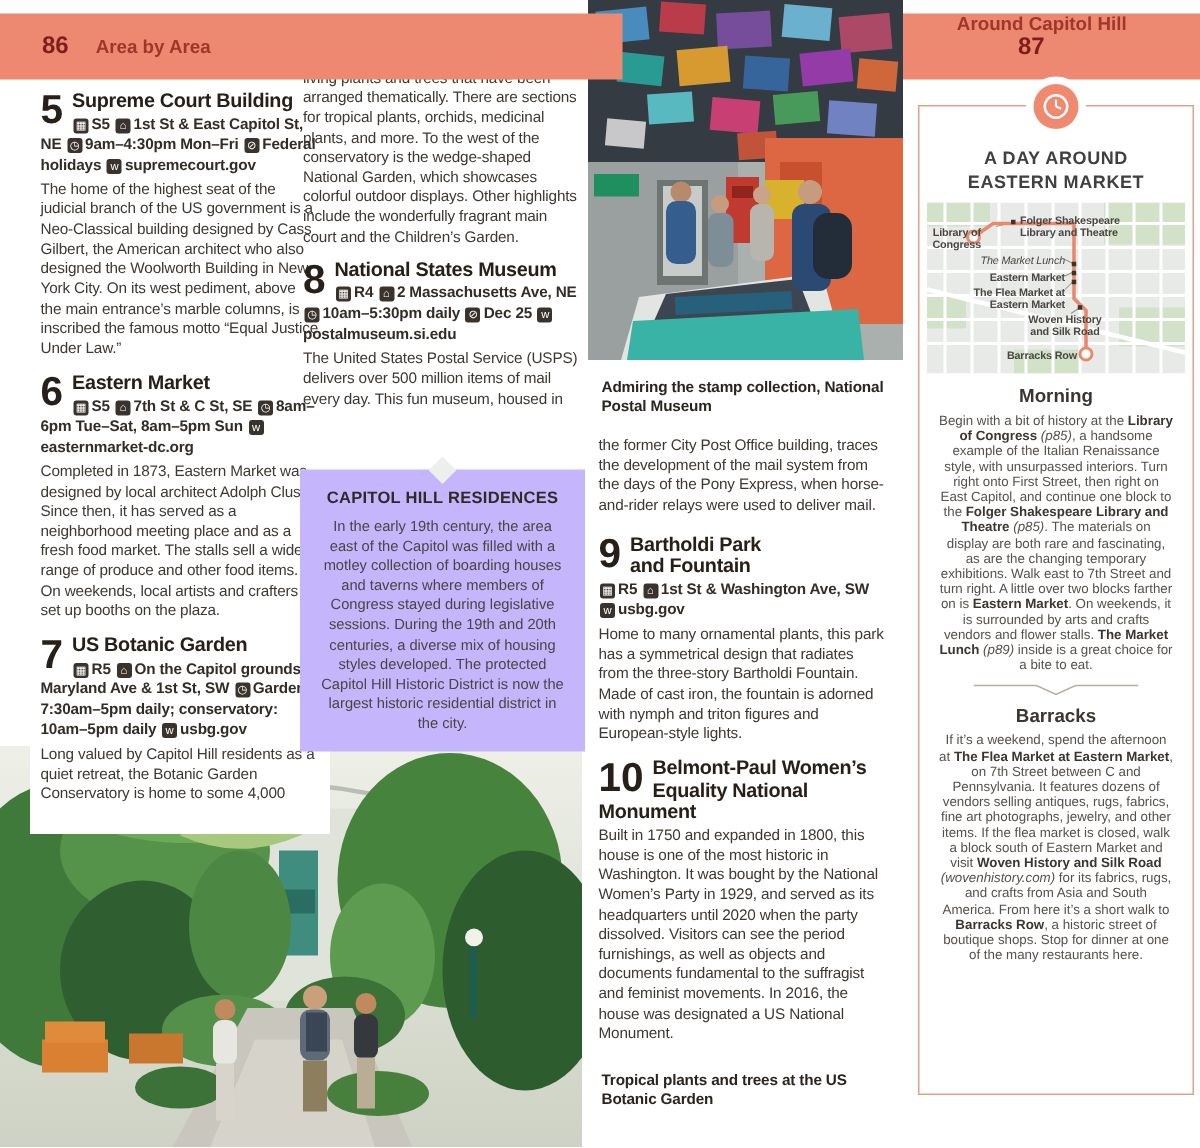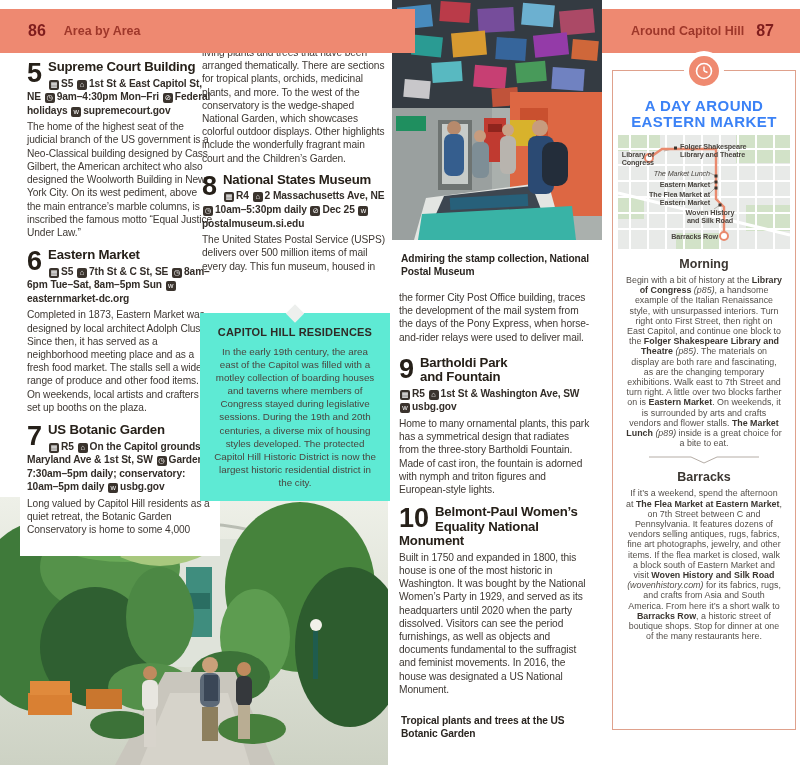--- a/index.html
+++ b/index.html
@@ -2,21 +2,21 @@
 <html><head>
 <meta charset="utf-8">
 <style>
   html,body{margin:0;padding:0;background:#fff;}
   #page{position:relative;width:800px;height:765px;background:#fff;overflow:hidden;
         font-family:"Liberation Sans",sans-serif;color:#3e3833;}
 
   
   .bar{position:absolute;top:9px;height:44px;background:#ee8971;display:flex;align-items:center;}
   .bar-left{left:0;width:415px;z-index:5;}
-  .bar-right{left:601px;width:199px;z-index:1;justify-content:flex-end;}
+  .bar-right{left:601px;width:199px;z-index:1;justify-content:flex-start;flex-direction:column;}
   .pagenum{font-size:16px;font-weight:bold;color:#7f1d1d;}
   .bar-left .pagenum{margin-left:28px;}
   .bar-right .pagenum{margin-right:26px;}
   .section-label{font-size:12.5px;font-weight:bold;color:#9e372a;}
   .bar-left .section-label{margin-left:18px;}
   .bar-right .section-label{margin-right:12px;}
 
   
   .photo{position:absolute;overflow:hidden;}
   #photo-postal{left:392px;top:0;width:210px;height:240px;z-index:2;}
@@ -37,34 +37,34 @@
   .einfo{font-size:10.2px;line-height:13.6px;font-weight:bold;color:#332d28;margin:0 0 3px 0;letter-spacing:-0.1px;}
   .ic{display:inline-block;width:10px;height:10px;background:#3a332d;color:#fff;font-size:7.5px;
       line-height:10px;text-align:center;border-radius:2px;margin:0 2px 0 1px;font-weight:normal;
       vertical-align:0px;}
 
   .caption{font-size:10.2px;line-height:13px;font-weight:bold;color:#2a2520;letter-spacing:-0.1px;margin:0;}
   #caption-postal{margin:0 0 13px 2px;}
   #caption-botanic{margin:18px 0 0 2px;}
 
   
-  #tipbox{position:absolute;left:200px;top:313px;width:190px;z-index:4;background:#5eead4;
+  #tipbox{position:absolute;left:200px;top:313px;width:190px;z-index:4;background:#c4b5fd;
           padding:13px 12px 12px 12px;box-sizing:border-box;text-align:center;}
   #tipbox:before{content:"";position:absolute;top:-6px;left:50%;width:13px;height:13px;
           background:#edefed;transform:translateX(-50%) rotate(45deg);}
   .tip-title{font-size:11px;font-weight:bold;color:#2f2a26;letter-spacing:0.2px;margin:0 0 7px 0;}
   .tip-body{font-size:9.8px;line-height:13.1px;color:#4a453f;margin:0;}
 
   
   #sidebar{position:absolute;left:612px;top:70px;width:184px;height:660px;border:1px solid #dfa18c;
            background:#fff;z-index:2;box-sizing:border-box;text-align:center;}
   #clock-badge{position:absolute;left:50%;top:-15px;transform:translateX(-50%);width:30px;height:30px;
            border-radius:50%;background:#ef8a70;box-shadow:0 0 0 5px #fff;display:flex;
            align-items:center;justify-content:center;}
-  .sb-title{margin:27px 8px 6px 8px;font-size:15px;line-height:15.5px;font-weight:bold;color:#3b82f6;letter-spacing:0.4px;}
+  .sb-title{margin:27px 8px 6px 8px;font-size:12px;line-height:15.5px;font-weight:bold;color:#404040;letter-spacing:0.4px;}
   #map{position:relative;width:172px;height:114px;margin:4px auto 8px auto;}
   #map svg{position:absolute;left:0;top:0;}
   .maplabel{position:absolute;font-size:7.2px;line-height:8.2px;color:#4a4641;font-weight:bold;letter-spacing:-0.1px;}
   .ml-0{left:0px;top:16px;width:36px;text-align:right;}
   .ml-1{left:62px;top:8px;width:82px;text-align:left;}
   .ml-2{left:26px;top:35px;width:66px;text-align:right;font-style:italic;font-weight:normal;}
   .ml-3{left:30px;top:46px;width:62px;text-align:right;}
   .ml-4{left:18px;top:56px;width:74px;text-align:right;}
   .ml-5{left:62px;top:74px;width:60px;text-align:center;}
   .ml-6{left:52px;top:98px;width:48px;text-align:right;}

